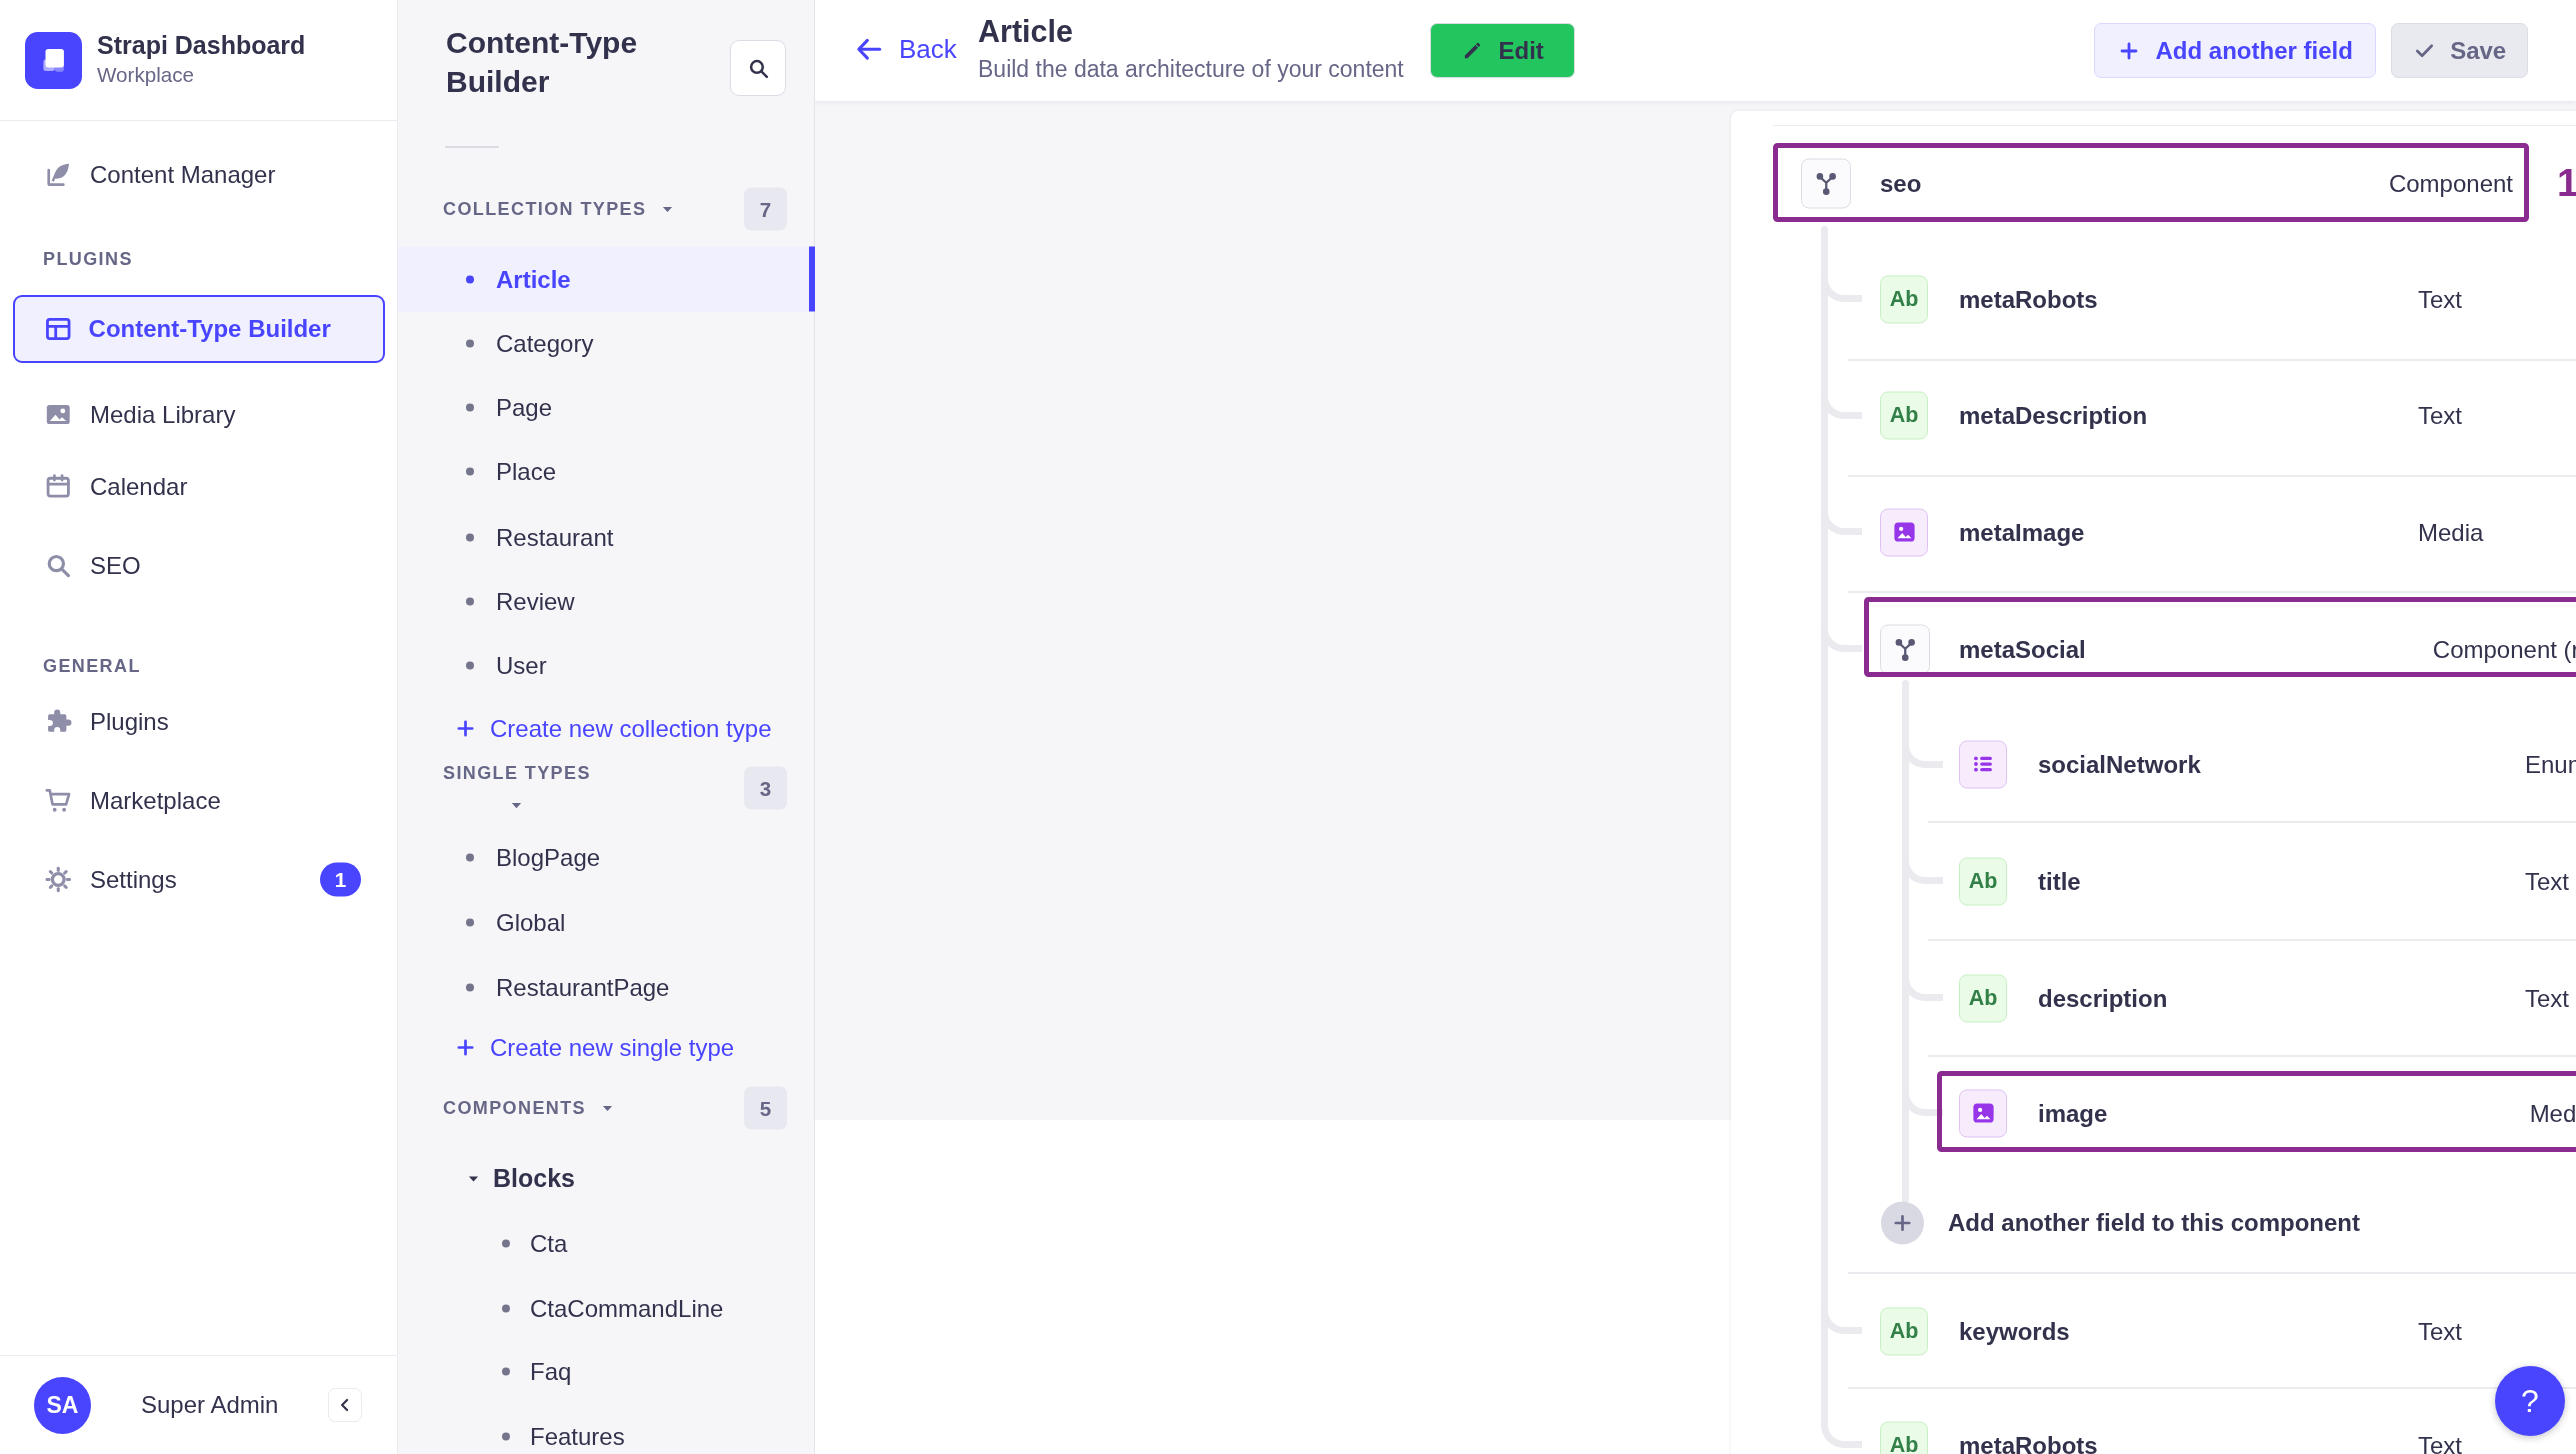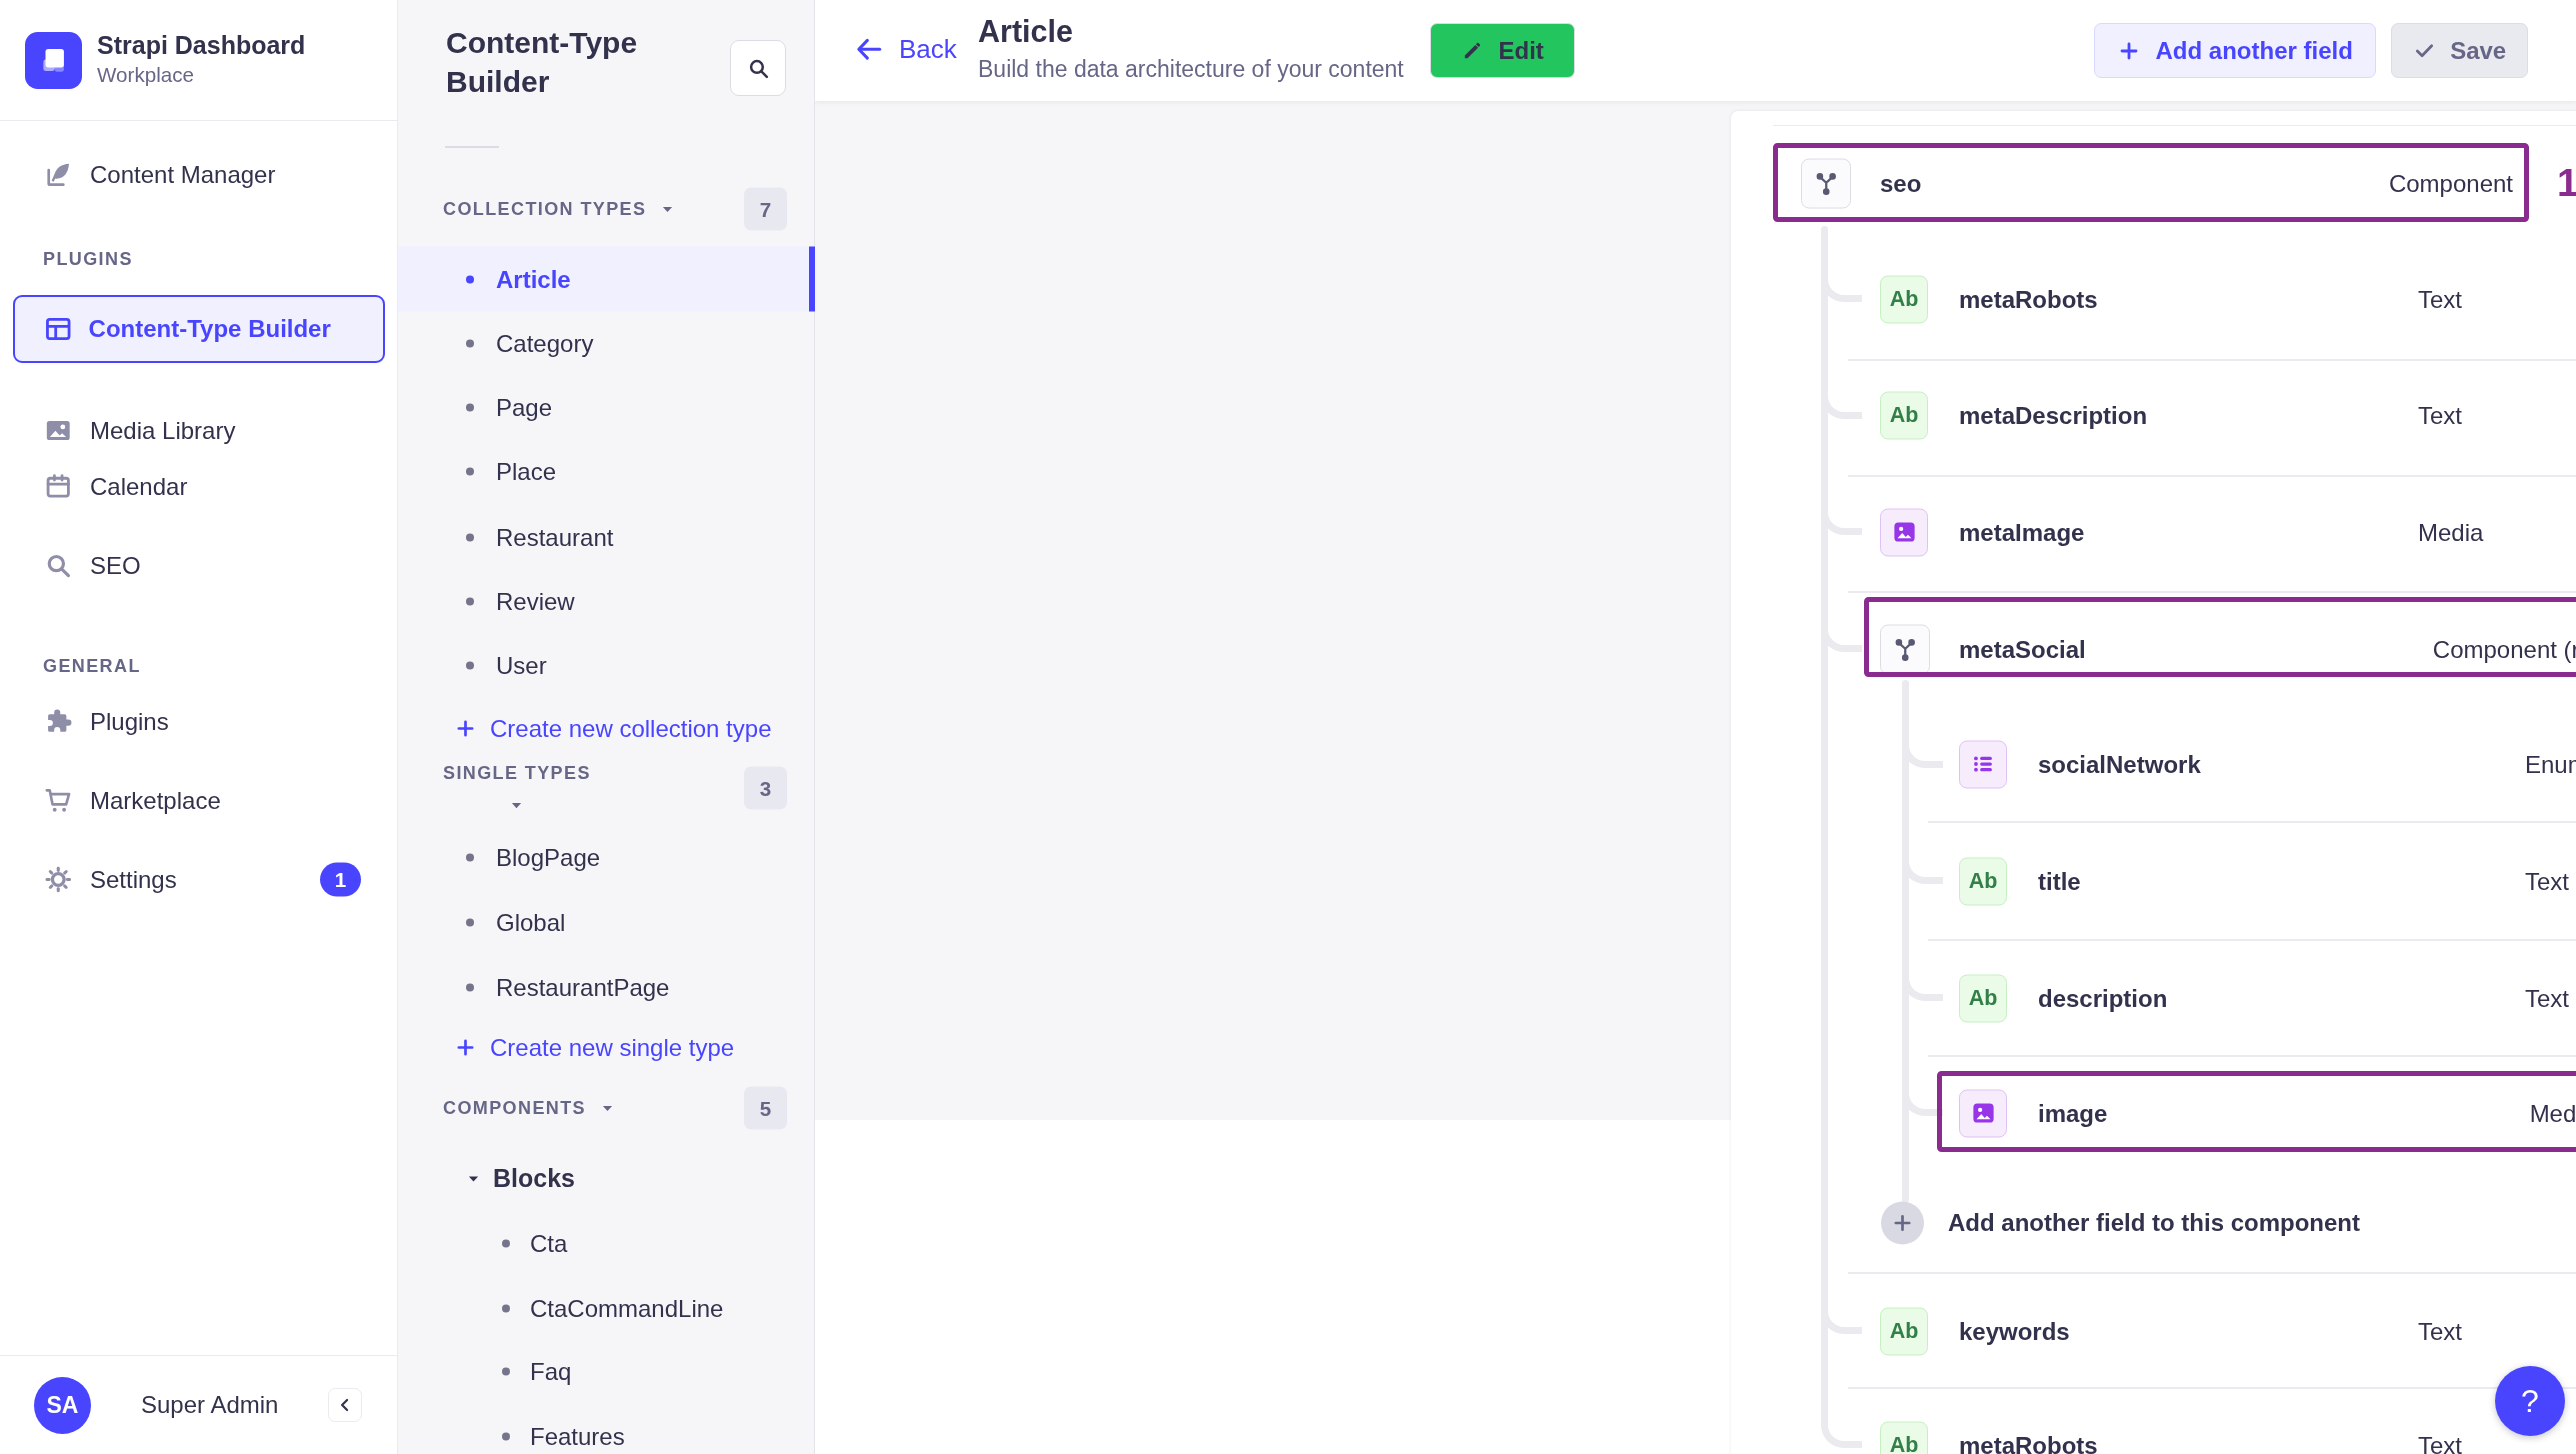--- a/index.html
+++ b/index.html
@@ -141,21 +141,21 @@
       <div class="nav-item sel" style="top: 329px;">
         <span class="nicon">
           <svg width="30.5" height="30.5" viewBox="0 0 24 24" fill="none" stroke="currentColor" stroke-width="2.2">
             <rect x="3.5" y="4.5" width="17" height="15" rx="1.8"></rect>
             <path d="M3.5 10h17"></path>
             <path d="M10 10v9.5"></path>
           </svg>
         </span>
         <span class="nlabel">Content-Type Builder</span>
       </div>
-      <div class="nav-item" style="top: 430px; padding-left: 36px;">
+      <div class="nav-item" style="top: 414px; padding-left: 36px;">
         <span class="nicon">
           <svg width="30.5" height="30.5" viewBox="0 0 24 24">
             <rect x="3" y="4.5" width="18" height="15" rx="2" fill="currentColor"></rect>
             <circle cx="15.6" cy="9.2" r="1.9" fill="#fff"></circle>
             <path d="M5.4 17.2l4.4-5 3.3 3.8 1.9-1.9 3.2 3.1z" fill="#fff"></path>
           </svg>
         </span>
         <span class="nlabel">Media Library</span>
       </div>
       <div class="nav-item" style="top: 486px;">

